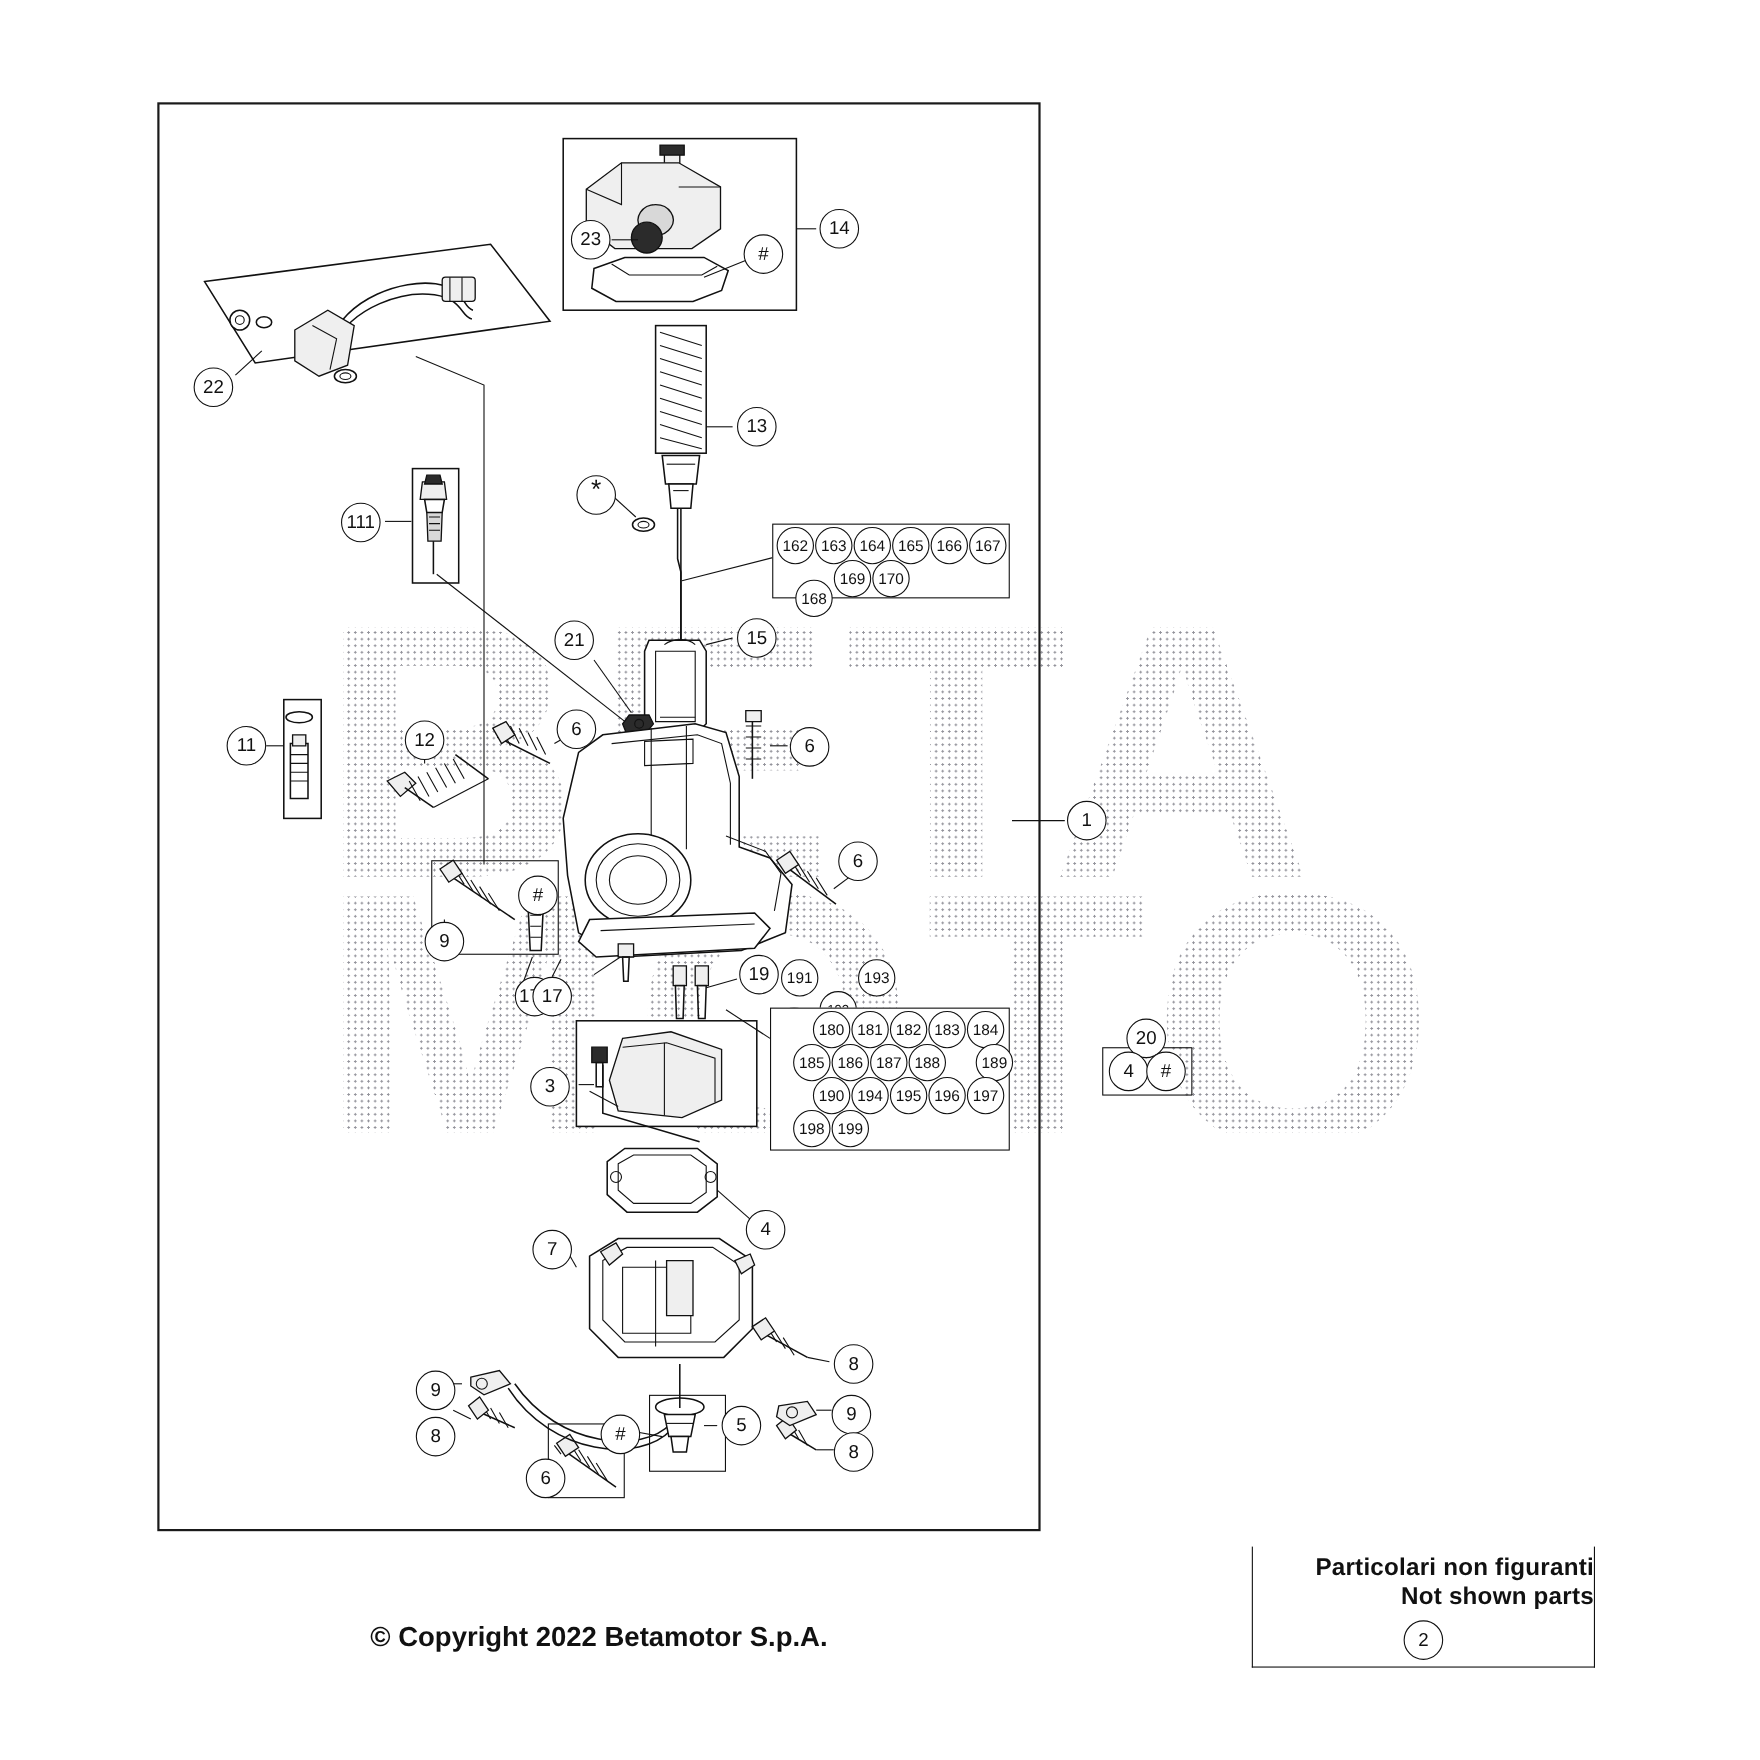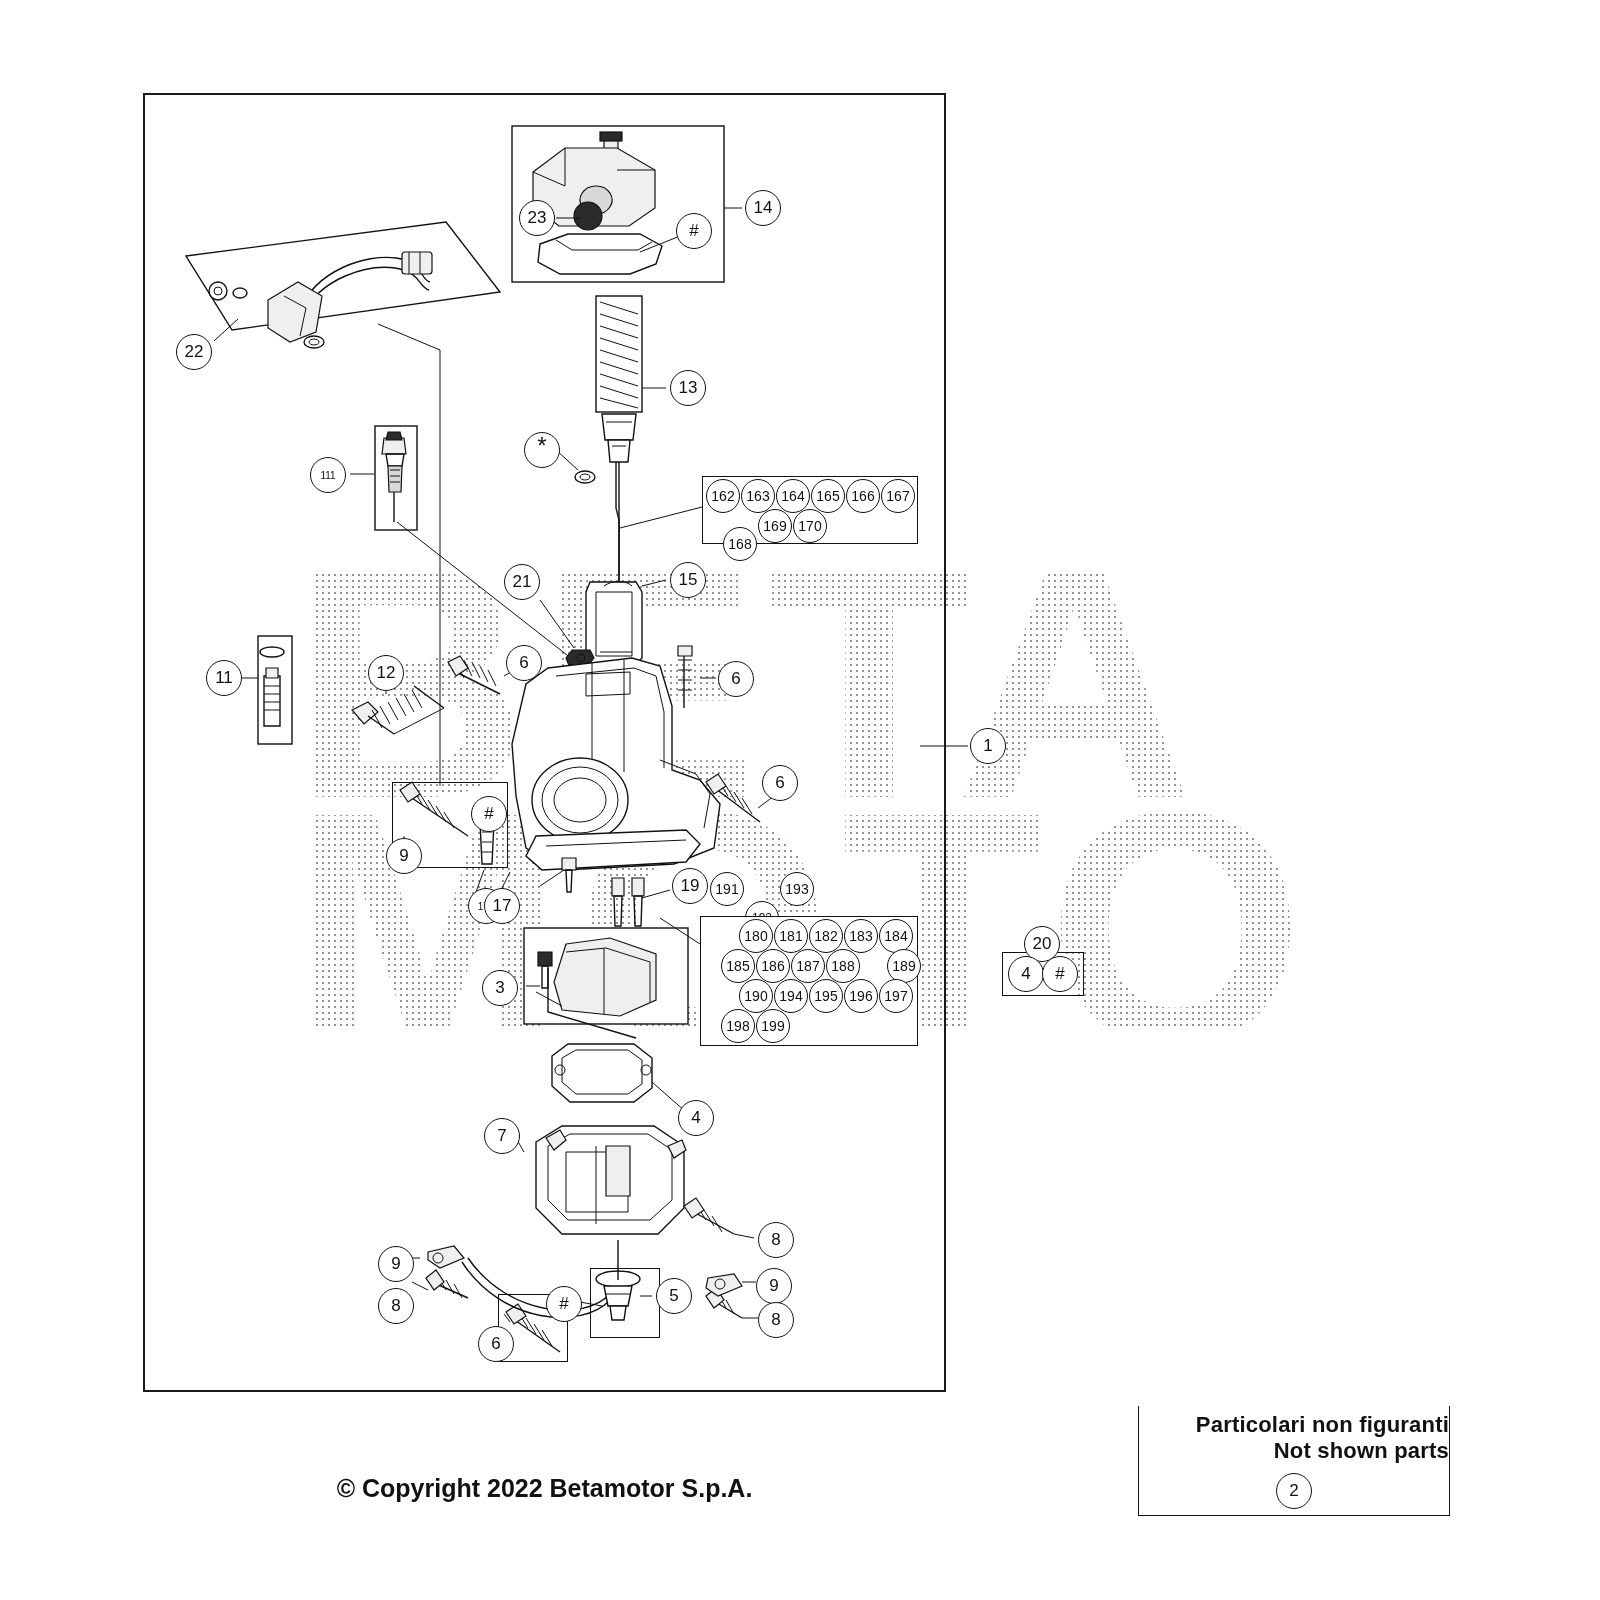--- a/index.html
+++ b/index.html
@@ -69,21 +69,21 @@
     align-items: center;
     justify-content: center;
     font-size: 17px;
     font-family: "Liberation Sans", sans-serif;
     color: #111;
     box-sizing: border-box;
     width: 36px;
     height: 36px;
     z-index: 6;
   }
-  .balloon.small { font-size: 10px; }
+  .balloon.small { font-size: 17px; }
   .balloon.star  { font-size: 24px; line-height: 0; padding-bottom: 8px; }
 
   
   .boxline {
     position: absolute;
     border: 1.5px solid #111;
     box-sizing: border-box;
     background: transparent;
     z-index: 3;
   }

